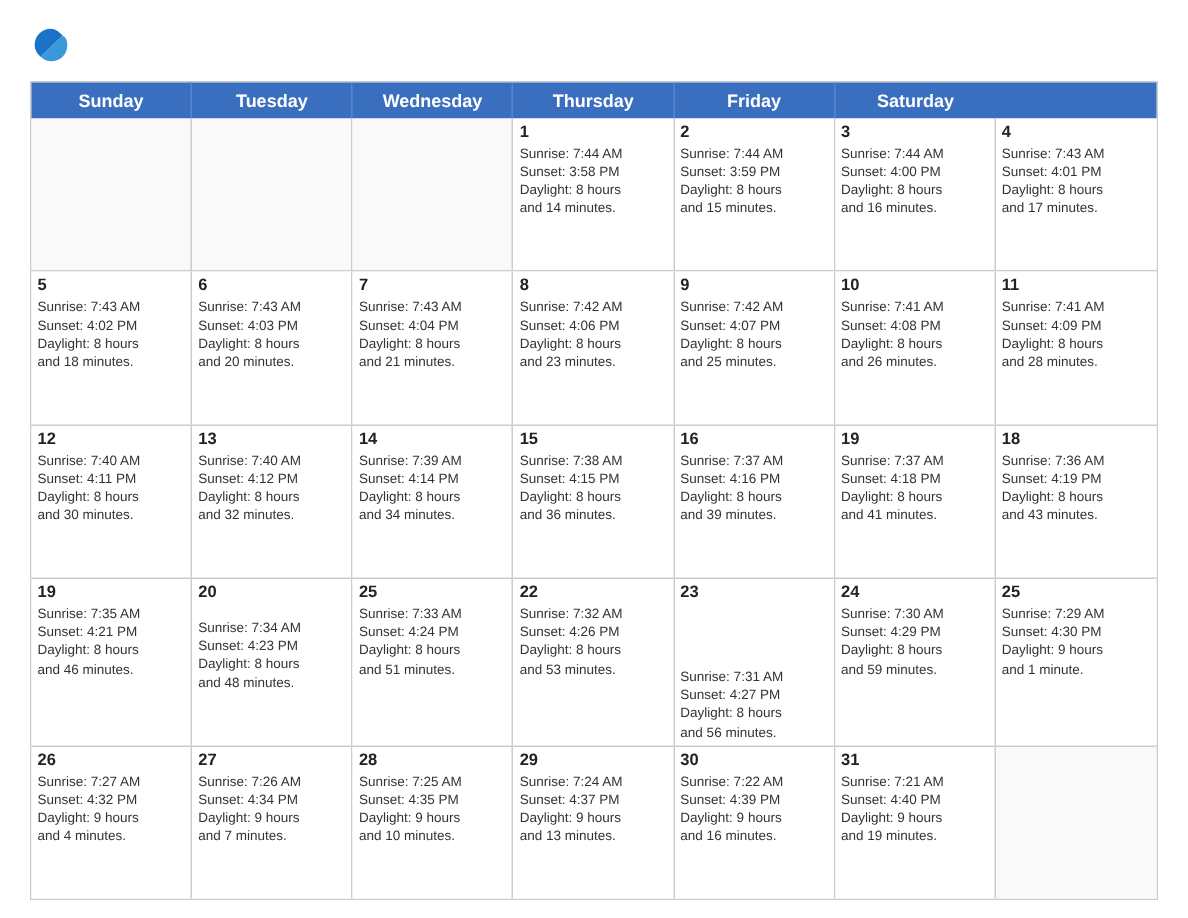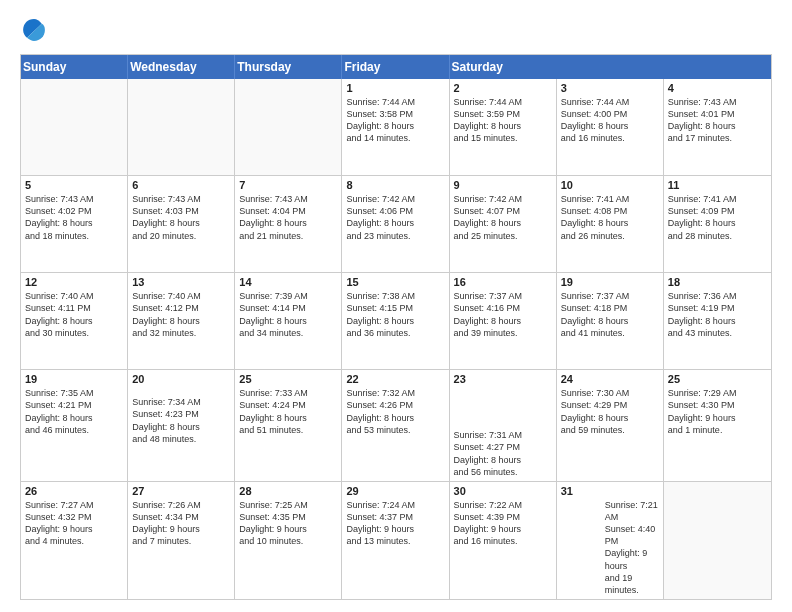--- a/index.html
+++ b/index.html
@@ -67,21 +67,22 @@
     }
     .cal-header {
       display: grid;
       grid-template-columns: repeat(7, 1fr);
       background: #3a6ebf;
     }
     .cal-header-cell {
       color: #fff;
       font-size: 12px;
       font-weight: bold;
-      padding: 5px 2px;
+      text-align: center;
+      padding: 5px 18px;
       border-right: 1px solid #5585d0;
     }
     .cal-header-cell:last-child { border-right: none; }
     .cal-body {
       flex: 1;
       display: flex;
       flex-direction: column;
     }
     .cal-row {
       display: grid;
@@ -130,20 +131,21 @@
     </div>
     <div class="title-block">
       <div class="title-month"></div>
       <div class="title-location"></div>
     </div>
   </div>
 
   <div class="calendar">
     <div class="cal-header">
     <div class="cal-header-cell">Sunday</div>
+        <div class="cal-header-cell">Tuesday</div>
         <div class="cal-header-cell">Wednesday</div>
         <div class="cal-header-cell">Thursday</div>
         <div class="cal-header-cell">Friday</div>
         <div class="cal-header-cell">Saturday</div>
       </div>
     <div class="cal-body">
     <div class="cal-row">
           <div class="cal-cell empty"></div>
           <div class="cal-cell empty"></div>
           <div class="cal-cell empty"></div>
@@ -360,21 +362,21 @@
           </div>
           <div class="cal-cell">
             <div class="day-num">30</div>
             <div class="cell-text" style="white-space: pre-line;">Sunrise: 7:22 AM
 Sunset: 4:39 PM
 Daylight: 9 hours
 and 16 minutes.</div>
           </div>
           <div class="cal-cell">
             <div class="day-num">31</div>
-            <div class="cell-text" style="white-space: pre-line; margin-left: 44px;">Sunrise: 7:21 AM
+            <div class="cell-text" style="white-space: pre-line;">Sunrise: 7:21 AM
 Sunset: 4:40 PM
 Daylight: 9 hours
 and 19 minutes.</div>
           </div>
           <div class="cal-cell empty"></div>
         </div>
       </div>
   </div>
 </div>
 

